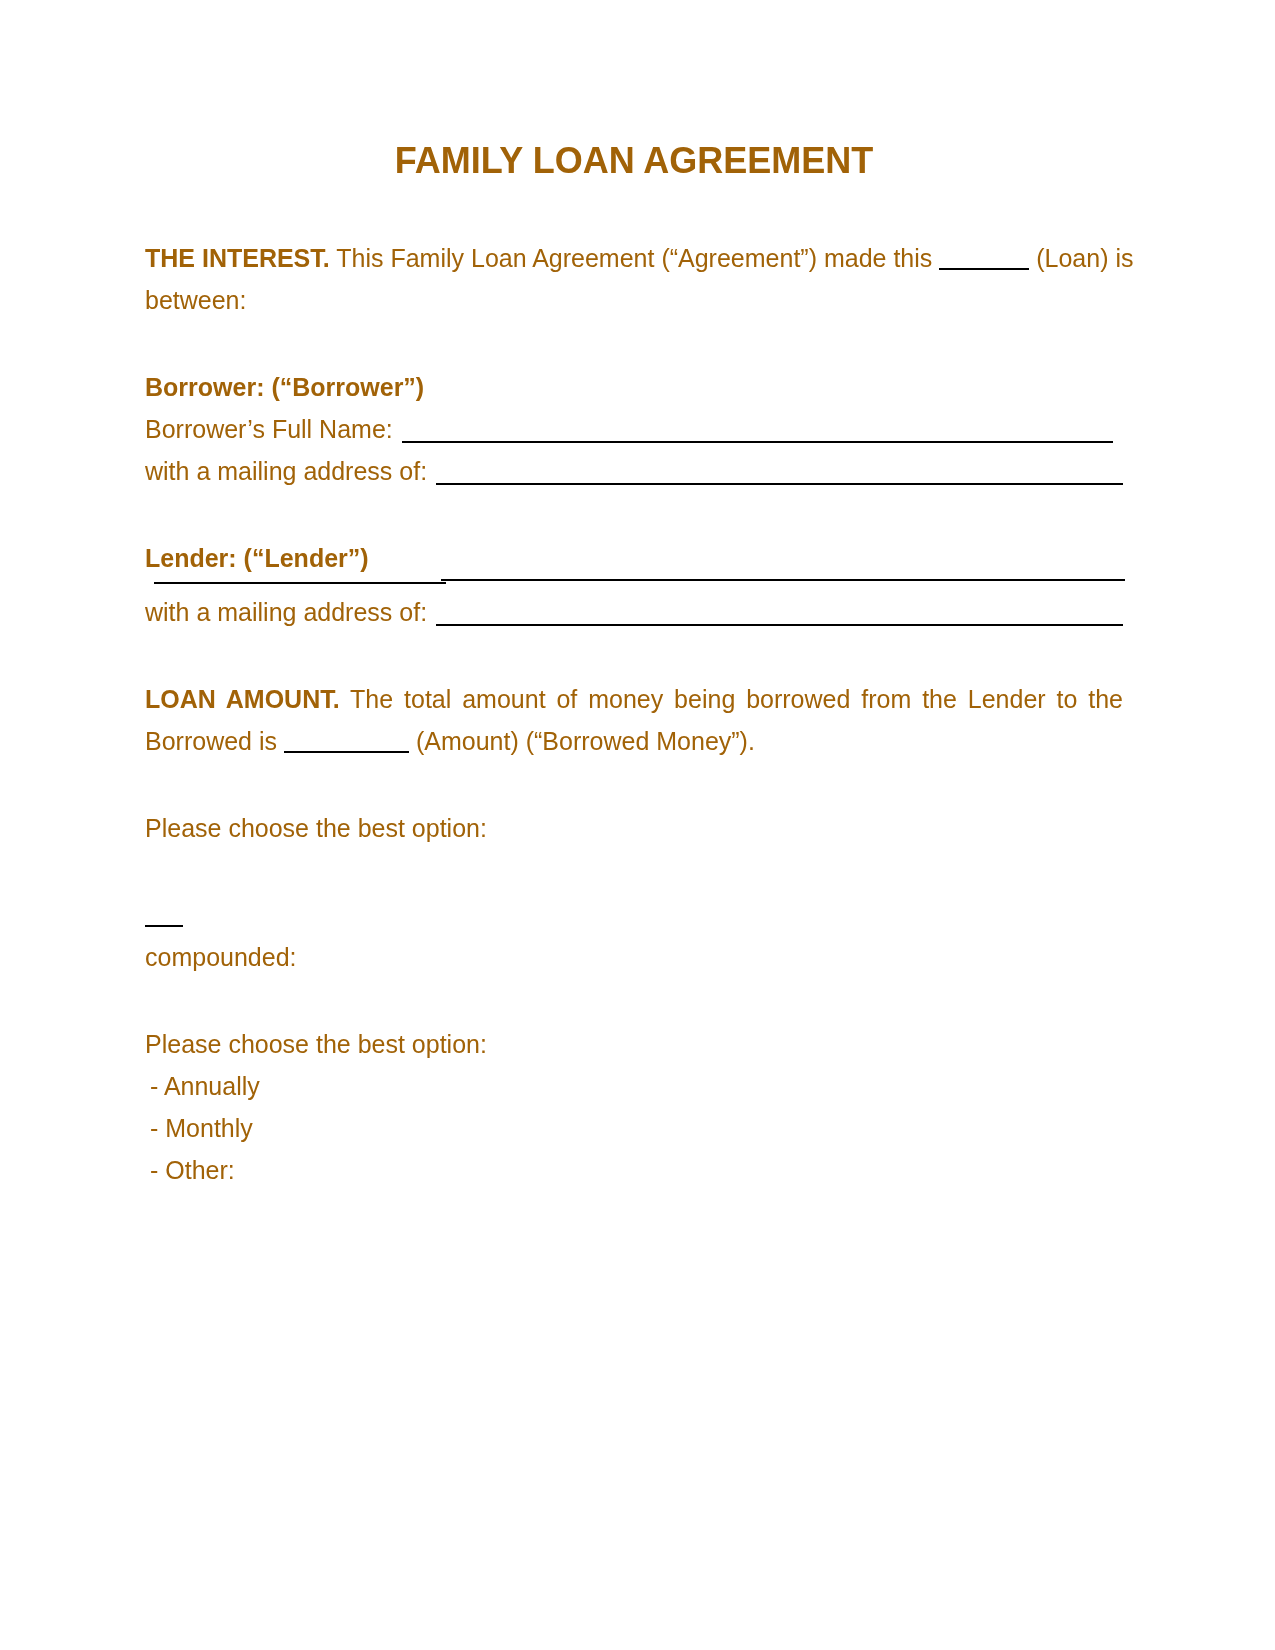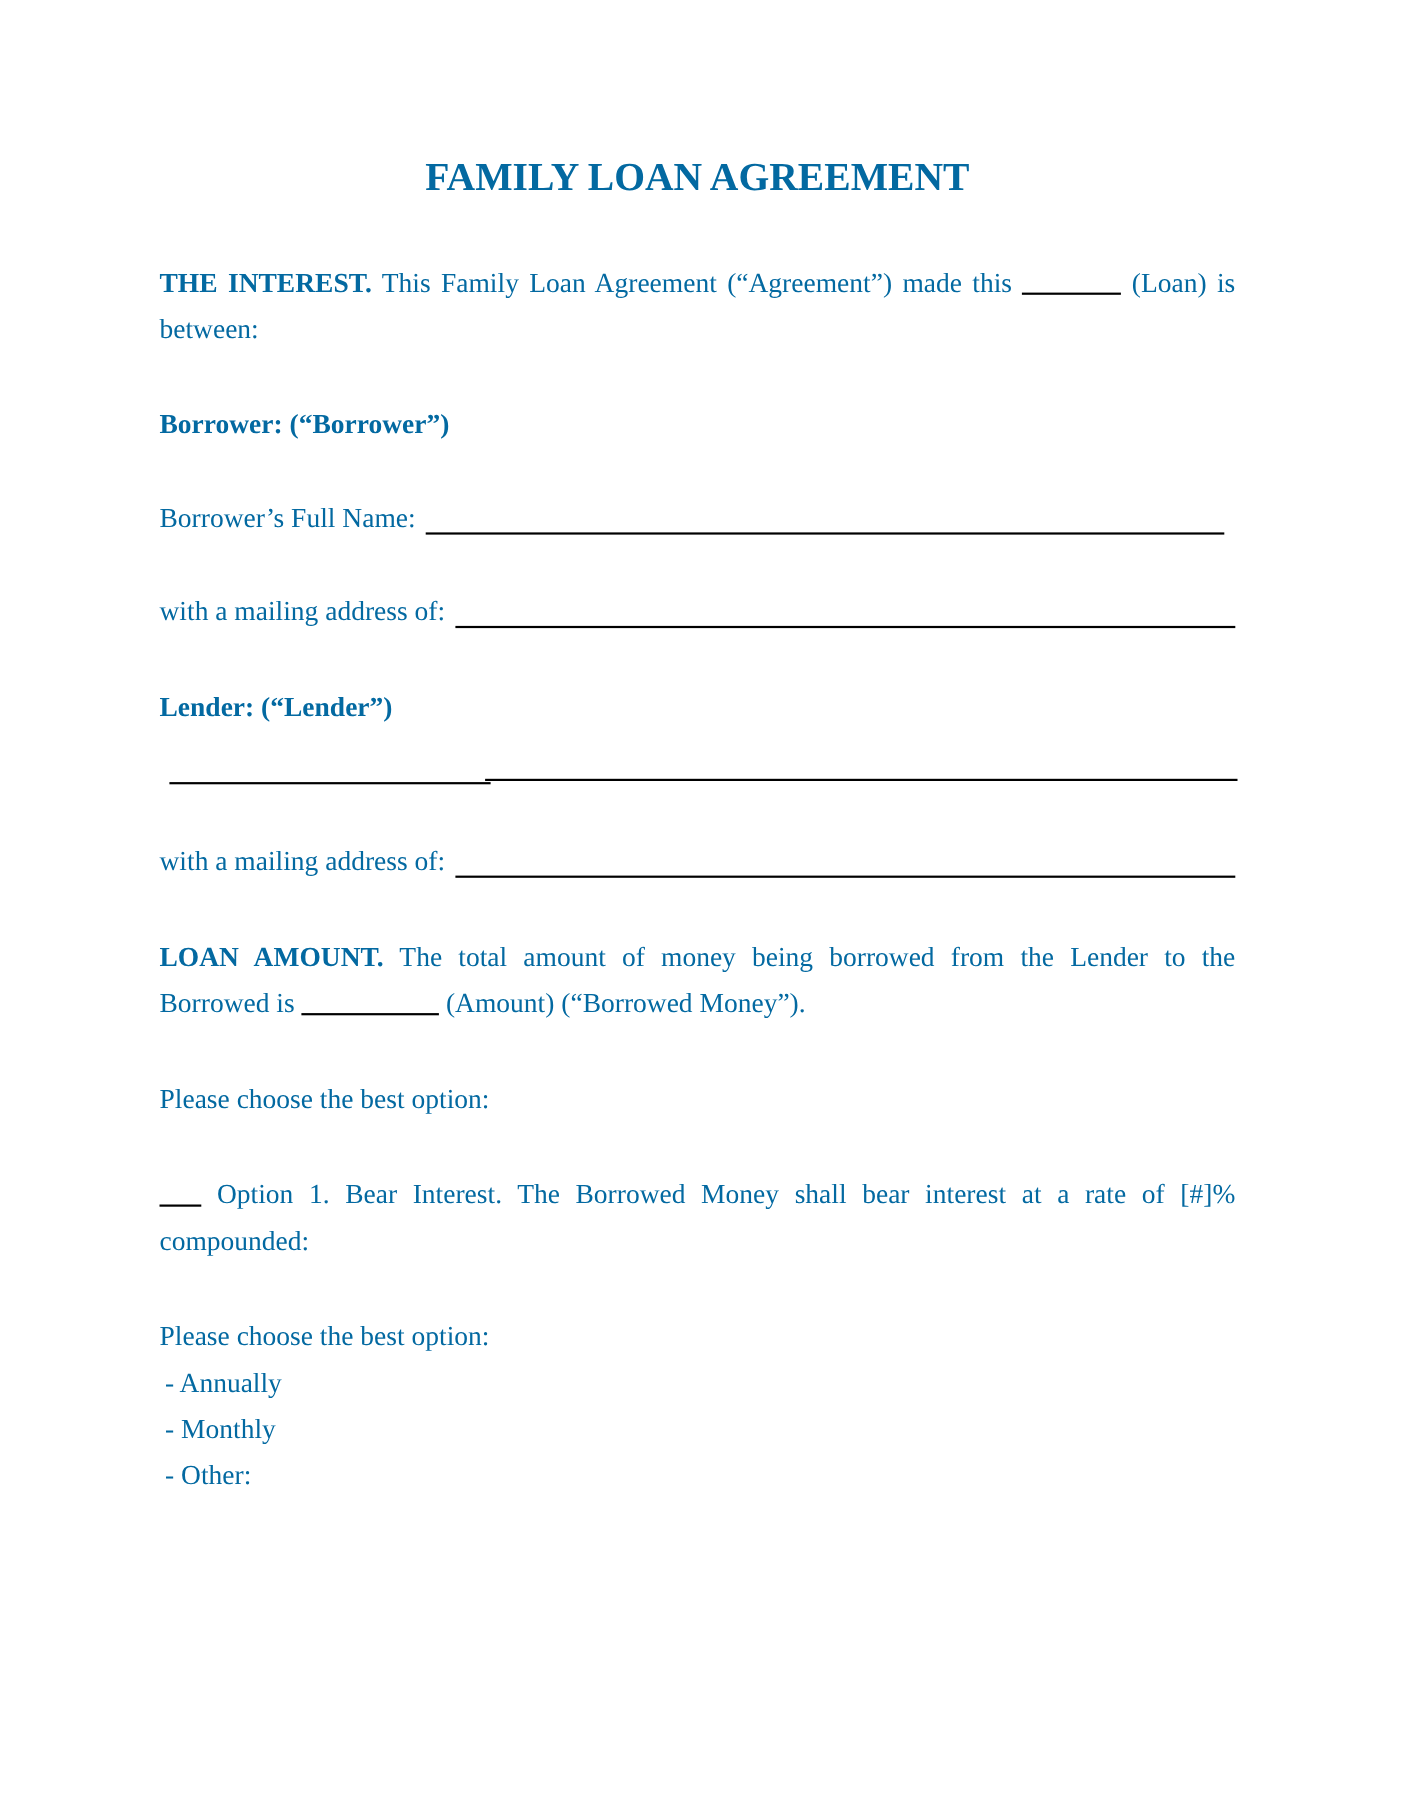--- a/index.html
+++ b/index.html
@@ -10,44 +10,44 @@
   }
   body {
     width: 1275px;
     height: 1650px;
     overflow: hidden;
   }
   .doc {
     width: 1275px;
     height: 1650px;
     padding: 139px 152px 0 145px;
-    font-family: Liberation Serif, serif;
+    font-family: Liberation Sans, sans-serif;
     font-size: 25px;
     line-height: 42px;
-    color: #0369a1;
+    color: #a16207;
     background: #ffffff;
   }
   .title {
     font-size: 36px;
     font-weight: bold;
     line-height: 44px;
     text-align: center;
     margin: 0 0 54px 0;
   }
   .para { margin: 0 0 45px 0; }
   .b { font-weight: bold; }
   
   .jline {
     text-align: justify;
     text-align-last: justify;
     text-justify: inter-word;
     white-space: nowrap;
   }
   
-  .fill-row { display: flex; margin-top: 43px; }
+  .fill-row { display: flex; }
   .fill-row .label { white-space: nowrap; }
   .blank {
     flex: 1 1 auto;
     border-bottom: 2px solid #000;
     margin: 0 0 7px 9px;
   }
   .blank.short-right { margin-right: 10px; }
   .seg1 {
     flex: 0 0 292px;
     border-bottom: 2px solid #000;
@@ -110,21 +110,21 @@
 
   <div class="para">
     <div class="jline"><span class="b">LOAN AMOUNT.</span><span> The total amount of money being borrowed from the Lender to the</span></div>
     <div><span>Borrowed is </span><span class="iblank w-amount"></span><span> (Amount) (“Borrowed Money”).</span></div>
   </div>
 
 
   <div class="para">Please choose the best option:</div>
 
   <div class="para">
-    <div class="jline"><span class="iblank w-opt"></span><span> Option 1. Bear Interest. The Borrowed Money shall bear interest at a rate of [#]%</span></div>
+    <div class="jline"><span class="iblank w-opt"></span></div>
     <div>compounded:</div>
   </div>
 
   <div class="para option-list">
     <div style="padding-left:0">Please choose the best option:</div>
     <div>- Annually</div>
     <div>- Monthly</div>
     <div>- Other:</div>
   </div>
 

